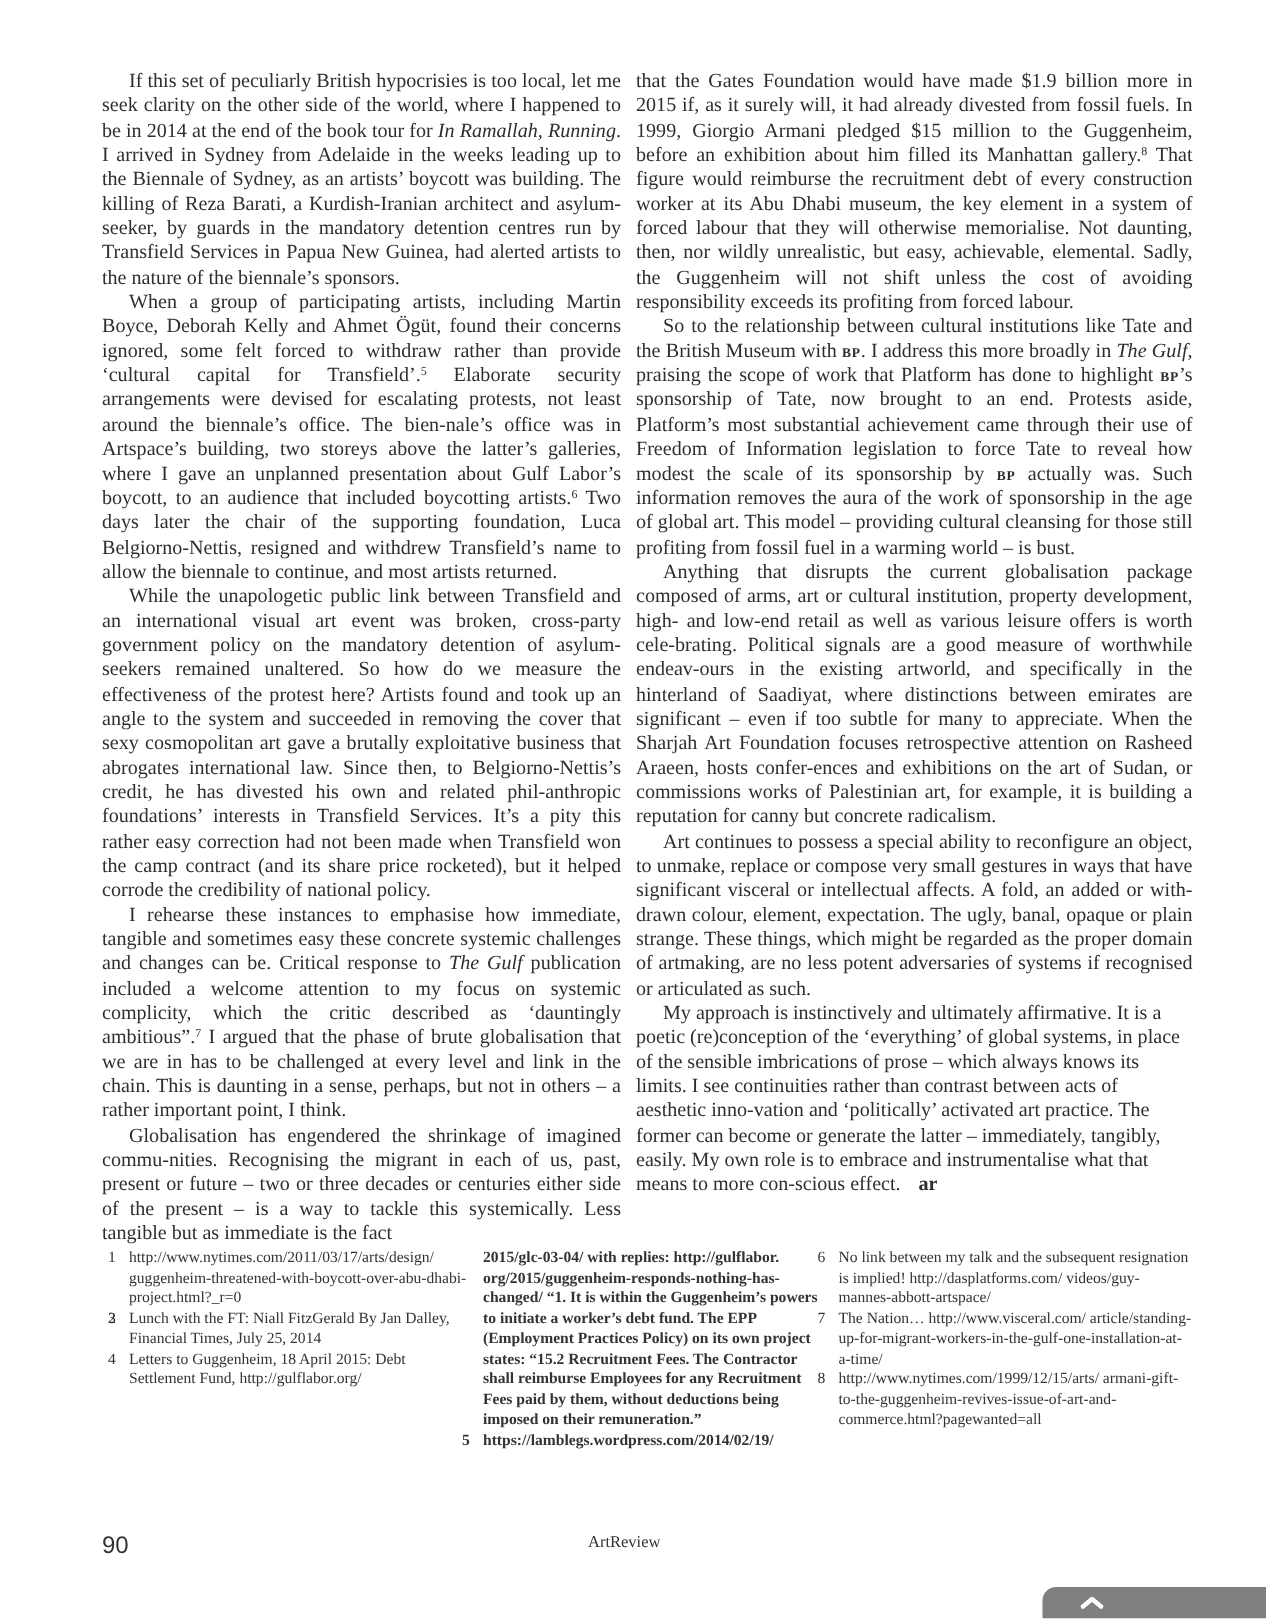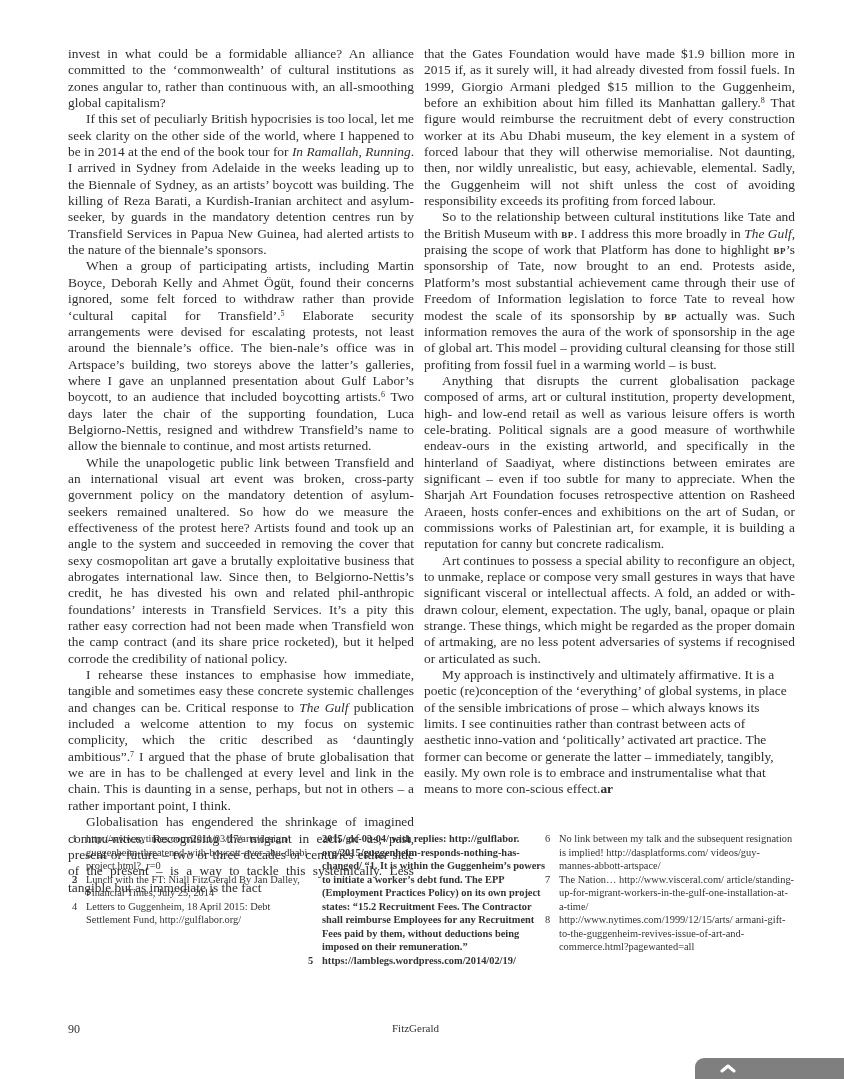--- a/index.html
+++ b/index.html
@@ -7,40 +7,39 @@
          font-family: "DejaVu Serif", "Liberation Serif", serif; color: #2e2e2e; }
   .col { position: absolute; top: 46px; font-family: "Liberation Serif", "DejaVu Serif", serif;
          font-size: 13.4px; line-height: 16.35px; text-align: justify; hyphens: manual; }
   .col.left { left: 68px; width: 346px; }
   .col.right { left: 424px; width: 371px; }
   .col p { margin: 0; text-indent: 18px; }
   .col p.cont { text-indent: 0; }
   .col em { font-style: italic; }
   .sc { font-variant: small-caps; text-transform: lowercase; letter-spacing: 0.5px; font-weight: bold; }
   sup { font-size: 8px; vertical-align: 4px; line-height: 0; }
-  .endmark { font-weight: bold; margin-left: 0; }
+  .endmark { font-weight: bold; margin-left: 12px; }
   .notes { position: absolute; top: 832px; font-family: "Liberation Serif", "DejaVu Serif", serif;
            font-size: 10.4px; line-height: 13.5px; color: #333; }
   .notes.n1 { left: 72px; width: 240px; }
   .notes.n2 { left: 308px; width: 240px; font-weight: bold; }
   .notes.n3 { left: 545px; width: 250px; }
   .note { position: relative; padding-left: 14px; margin: 0; }
   .note .num { position: absolute; left: 0; top: 0; }
   .note.cont { padding-left: 14px; }
-  .footer-page { position: absolute; left: 68px; top: 1022px; font-family: Liberation Serif, serif; font-size: 12px; color: #333; }
+  .footer-page { position: absolute; left: 68px; top: 1022px; font-family: Liberation Sans, sans-serif; font-size: 16px; color: #333; }
   .footer-mag { position: absolute; left: 392px; top: 1022px; font-family: "Liberation Serif", serif; font-size: 11px; color: #333; }
   .scroll-top { position: absolute; left: 695px; top: 1058px; width: 149px; height: 21px;
                 background: #7f7f7f; border-top-left-radius: 9px; cursor: pointer; }
   .scroll-top svg { position: absolute; left: 25px; top: 5px; }
 </style>
 </head>
 <body>
 
 <div class="col left">
-  <p class="cont">invest in what could be a formidable alliance? An alliance committed to the ‘commonwealth’ of cultural institutions as zones angular to, rather than continuous with, an all-smoothing global capitalism?</p>
   <p><span>If this set of peculiarly British hypocrisies is too local, let me seek clarity on the other side of the world, where I happened to be in 2014 at the end of the book tour for </span><em>In Ramallah, Running</em><span>. I arrived in Sydney from Adelaide in the weeks leading up to the Biennale of Sydney, as an artists’ boycott was building. The killing of Reza Barati, a Kurdish-Iranian architect and asylum-seeker, by guards in the mandatory detention centres run by Transfield Services in Papua New Guinea, had alerted artists to the nature of the biennale’s sponsors.</span></p>
   <p><span>When a group of participating artists, including Martin Boyce, Deborah Kelly and Ahmet Ögüt, found their concerns ignored, some felt forced to withdraw rather than provide ‘cultural capital for Transfield’.</span><sup>5</sup><span> Elaborate security arrangements were devised for escalating protests, not least around the biennale’s office. The bien-nale’s office was in Artspace’s building, two storeys above the latter’s galleries, where I gave an unplanned presentation about Gulf Labor’s boycott, to an audience that included boycotting artists.</span><sup>6</sup><span> Two days later the chair of the supporting foundation, Luca Belgiorno-Nettis, resigned and withdrew Transfield’s name to allow the biennale to continue, and most artists returned.</span></p>
   <p>While the unapologetic public link between Transfield and an international visual art event was broken, cross-party government policy on the mandatory detention of asylum-seekers remained unaltered. So how do we measure the effectiveness of the protest here? Artists found and took up an angle to the system and succeeded in removing the cover that sexy cosmopolitan art gave a brutally exploitative business that abrogates international law. Since then, to Belgiorno-Nettis’s credit, he has divested his own and related phil-anthropic foundations’ interests in Transfield Services. It’s a pity this rather easy correction had not been made when Transfield won the camp contract (and its share price rocketed), but it helped corrode the credibility of national policy.</p>
   <p><span>I rehearse these instances to emphasise how immediate, tangible and sometimes easy these concrete systemic challenges and changes can be. Critical response to </span><em>The Gulf</em><span> publication included a welcome attention to my focus on systemic complicity, which the critic described as ‘dauntingly ambitious”.</span><sup>7</sup><span> I argued that the phase of brute globalisation that we are in has to be challenged at every level and link in the chain. This is daunting in a sense, perhaps, but not in others – a rather important point, I think.</span></p>
   <p>Globalisation has engendered the shrinkage of imagined commu-nities. Recognising the migrant in each of us, past, present or future – two or three decades or centuries either side of the present – is a way to tackle this systemically. Less tangible but as immediate is the fact</p>
 </div>
 
 <div class="col right">
   <p class="cont"><span>that the Gates Foundation would have made $1.9 billion more in 2015 if, as it surely will, it had already divested from fossil fuels. In 1999, Giorgio Armani pledged $15 million to the Guggenheim, before an exhibition about him filled its Manhattan gallery.</span><sup>8</sup><span> That figure would reimburse the recruitment debt of every construction worker at its Abu Dhabi museum, the key element in a system of forced labour that they will otherwise memorialise. Not daunting, then, nor wildly unrealistic, but easy, achievable, elemental. Sadly, the Guggenheim will not shift unless the cost of avoiding responsibility exceeds its profiting from forced labour.</span></p>
   <p><span>So to the relationship between cultural institutions like Tate and the British Museum with </span><span class="sc">BP</span><span>. I address this more broadly in </span><em>The Gulf</em><span>, praising the scope of work that Platform has done to highlight </span><span class="sc">BP</span><span>’s sponsorship of Tate, now brought to an end. Protests aside, Platform’s most substantial achievement came through their use of Freedom of Information legislation to force Tate to reveal how modest the scale of its sponsorship by </span><span class="sc">BP</span><span> actually was. Such information removes the aura of the work of sponsorship in the age of global art. This model – providing cultural cleansing for those still profiting from fossil fuel in a warming world – is bust.</span></p>
@@ -61,21 +60,21 @@
   <p class="note"><span class="num">5</span><span>https://lamblegs.wordpress.com/2014/02/19/</span></p>
 </div>
 
 <div class="notes n3">
   <p class="note"><span class="num">6</span><span>No link between my talk and the subsequent resignation is implied! http://dasplatforms.com/ videos/guy-mannes-abbott-artspace/</span></p>
   <p class="note"><span class="num">7</span><span>The Nation… http://www.visceral.com/ article/standing-up-for-migrant-workers-in-the-gulf-one-installation-at-a-time/</span></p>
   <p class="note"><span class="num">8</span><span>http://www.nytimes.com/1999/12/15/arts/ armani-gift-to-the-guggenheim-revives-issue-of-art-and-commerce.html?pagewanted=all</span></p>
 </div>
 
 <div class="footer-page">90</div>
-<div class="footer-mag">FitzGerald</div>
+<div class="footer-mag">ArtReview</div>
 
 <div class="scroll-top">
   <span>
     <svg width="16" height="10" viewBox="0 0 16 10">
       <path d="M2 8 L8 3 L14 8" stroke="#ffffff" stroke-width="3" fill="none" stroke-linecap="round" stroke-linejoin="round"></path>
     </svg>
   </span>
 </div>
 
 </body></html>

